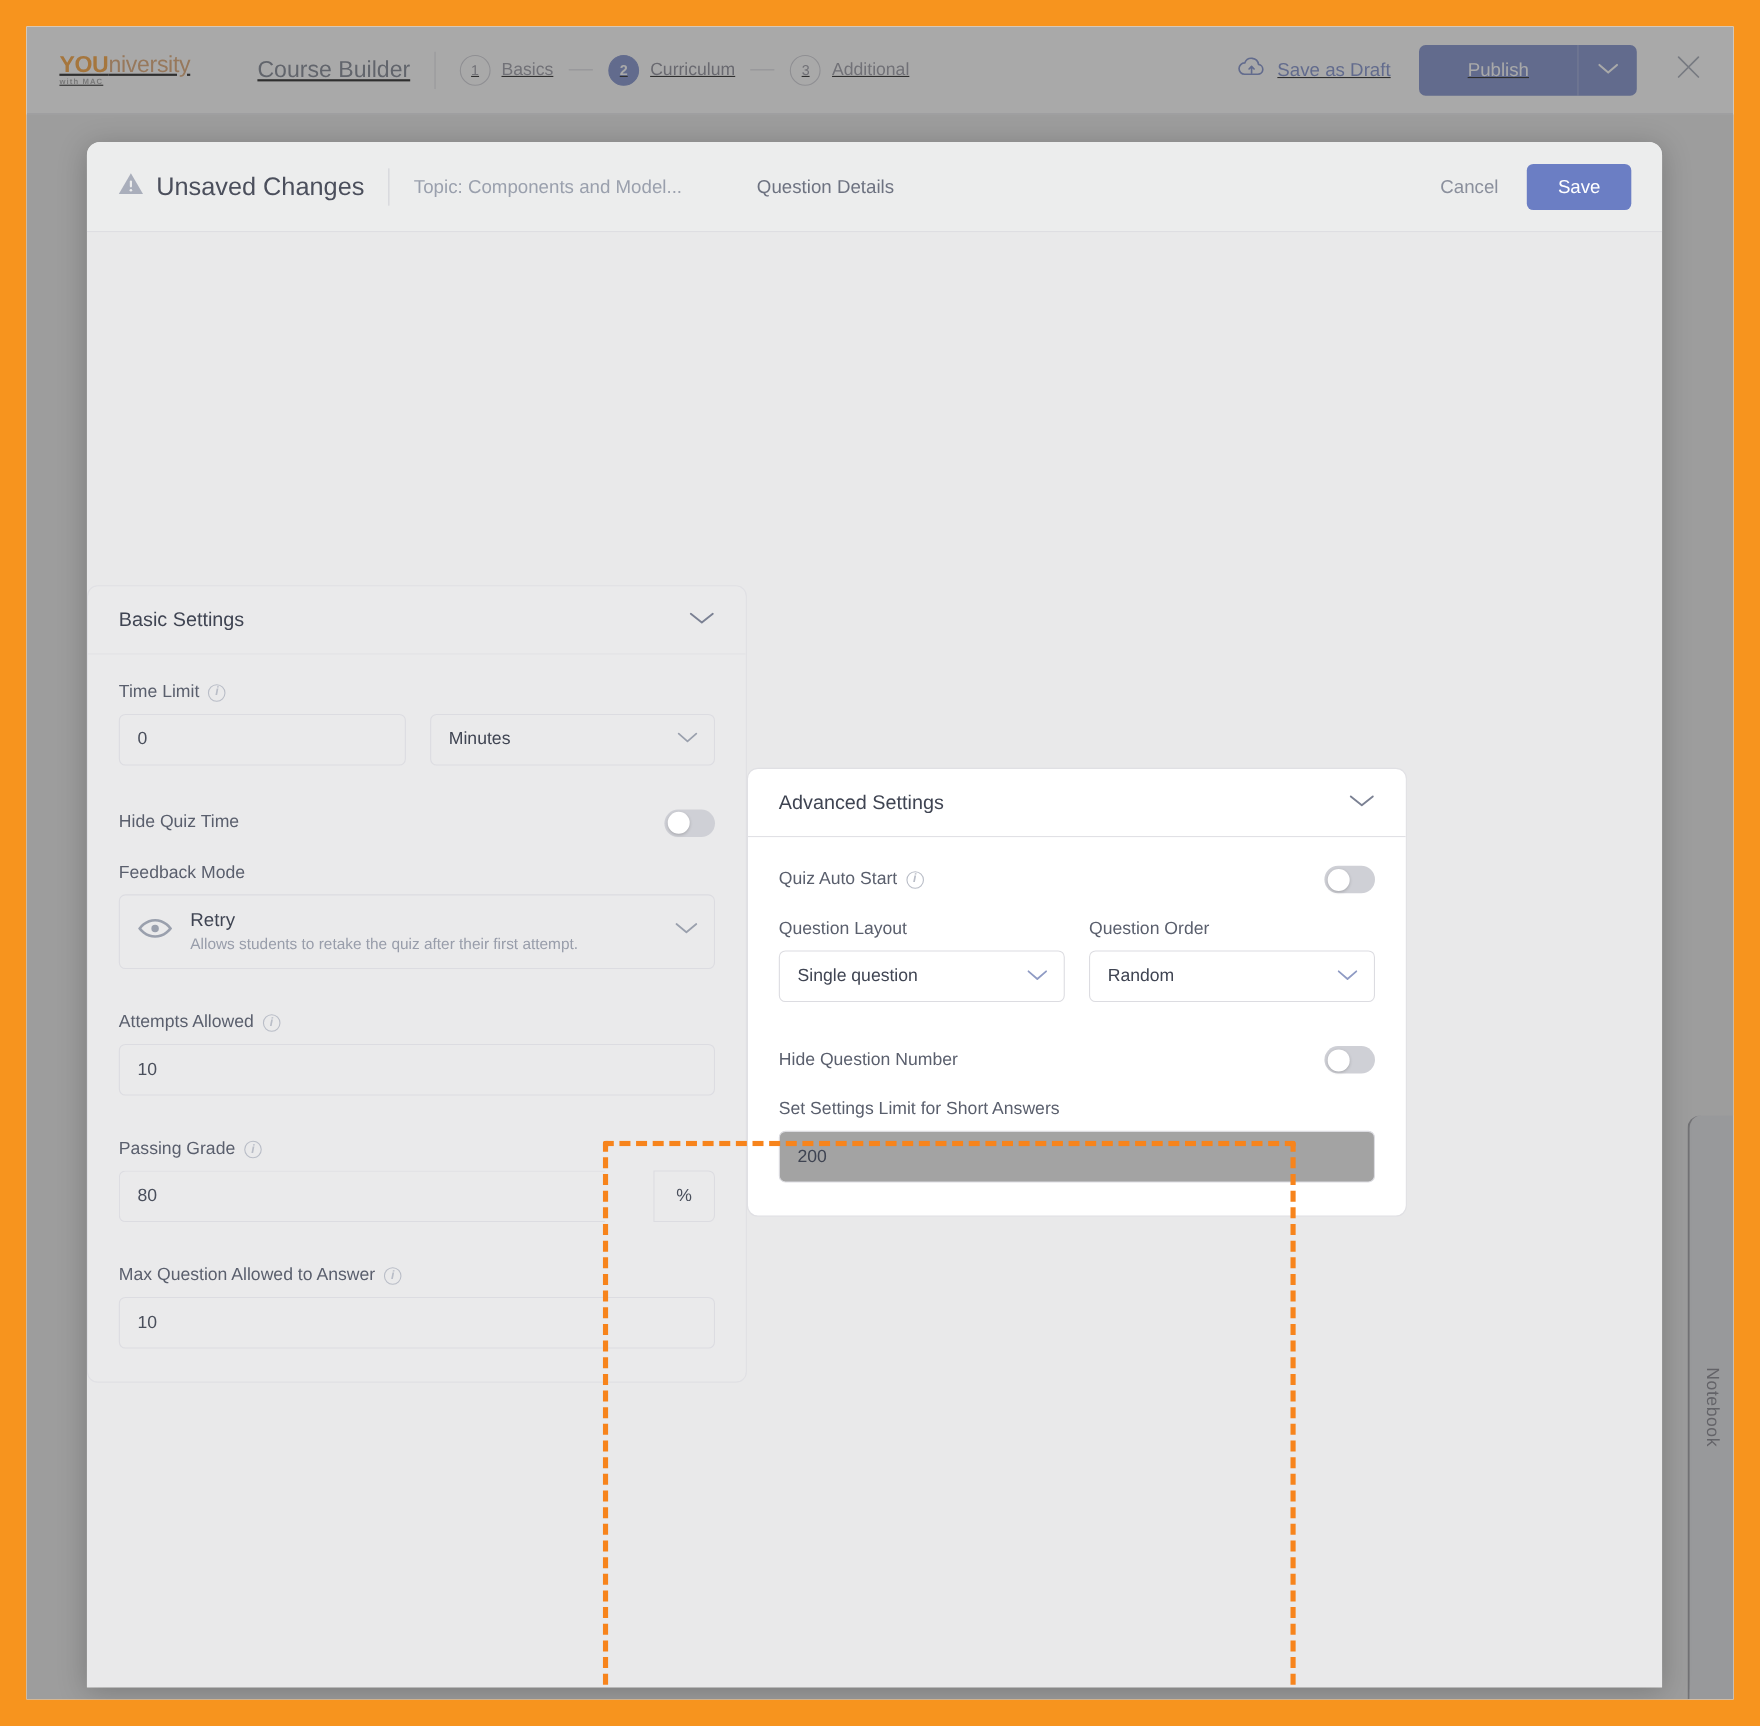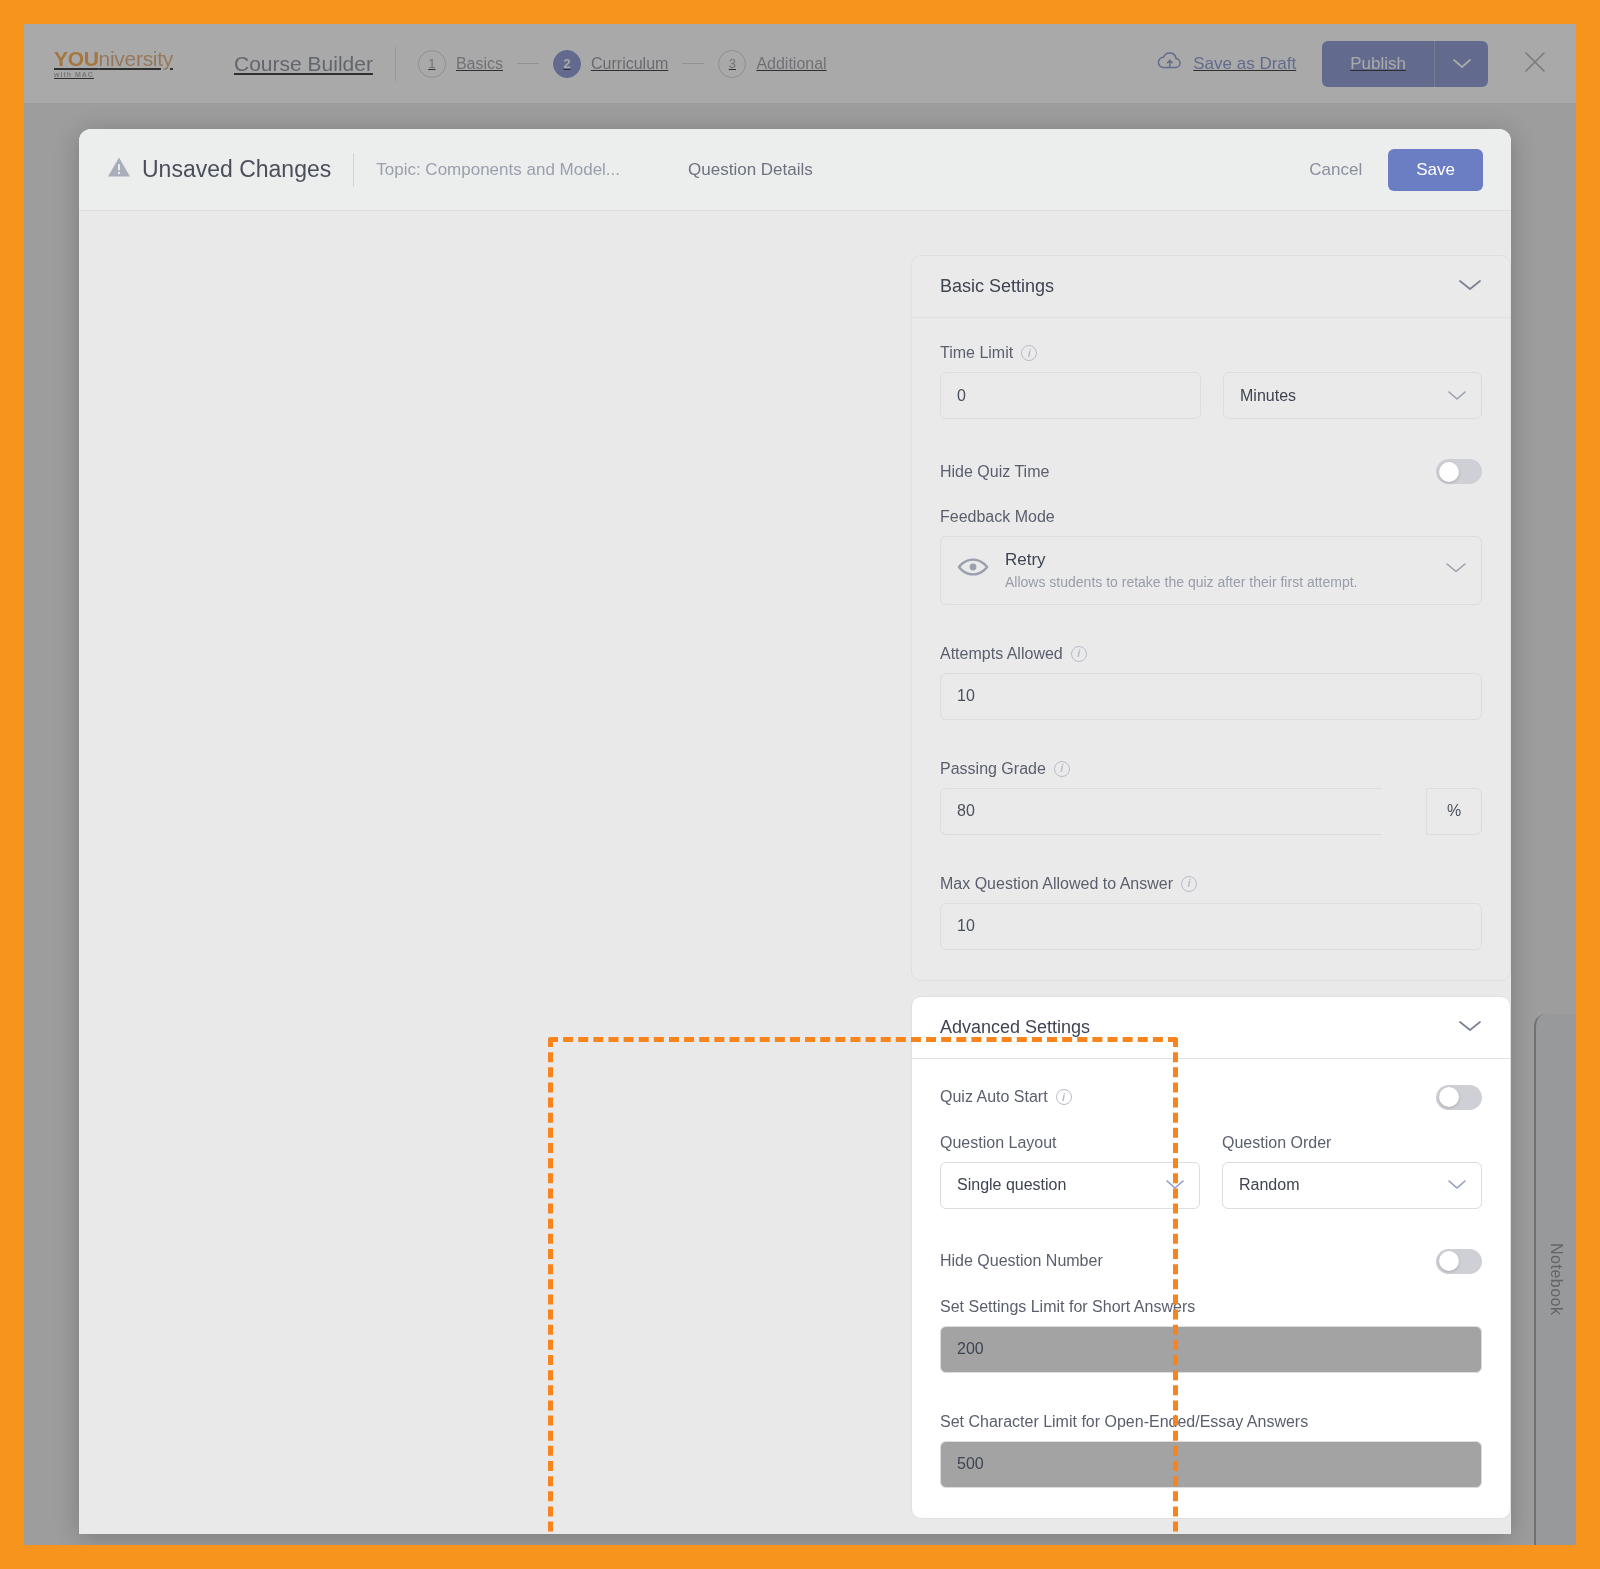--- a/index.html
+++ b/index.html
@@ -67,21 +67,21 @@
   .save-draft {
     display: flex; align-items: center; gap: 10px;
     font-size: 17px; color: #6b7ec4; cursor: pointer;
   }
   .publish-btn {
     margin-left: 26px; display: flex; align-items: stretch;
     background: #6b7ec4; border-radius: 6px; overflow: hidden; height: 46px;
     cursor: pointer;
   }
   .publish-btn .lbl {
-    padding: 0 28px; display: flex; align-items: center;
+    padding: 0 44px; display: flex; align-items: center;
     color: #fff; font-size: 17px;
   }
   .publish-btn .caret {
     width: 54px; display: flex; align-items: center; justify-content: center;
     border-left: 1px solid rgba(255,255,255,.28);
   }
   .close-x {
     margin-left: 34px; color: #9aa0ad; cursor: pointer;
     display: flex; align-items: center;
   }
@@ -148,21 +148,21 @@
     font-size: 17px; color: #8a8f9c; cursor: pointer; background: none;
     border: none; font-family: inherit;
   }
   .save-btn {
     background: #6b7ec4; color: #fff; border: none; border-radius: 6px;
     padding: 11px 28px; font-size: 17px; cursor: pointer; font-family: inherit;
   }
 
   #modal-body {
     height: 1323px; padding-top: 44px; overflow: hidden;
-    display: flex; flex-direction: column; align-items: flex-end;
+    display: flex; flex-direction: row; align-items: center;
   }
 
   
   .panel {
     width: 600px; border-radius: 10px; border: 1px solid #e0e0e4;
     overflow: hidden;
   }
   .panel.basic { background: #eaeaeb; }
   .panel.advanced { background: #ffffff; }
   .panel-head {
@@ -508,26 +508,20 @@
             </div>
           </div>
 
           <div class="field">
             <div class="flabel">
               <span>Set Settings Limit for Short Answers</span>
             </div>
             <div class="input">200</div>
           </div>
 
-          <div class="field">
-            <div class="flabel">
-              <span>Set Character Limit for Open-Ended/Essay Answers</span>
-            </div>
-            <div class="input">500</div>
-          </div>
 
         </div>
       </div>
 
     </div>
 
     <div id="highlight"></div>
   </div>
 
 </div>

